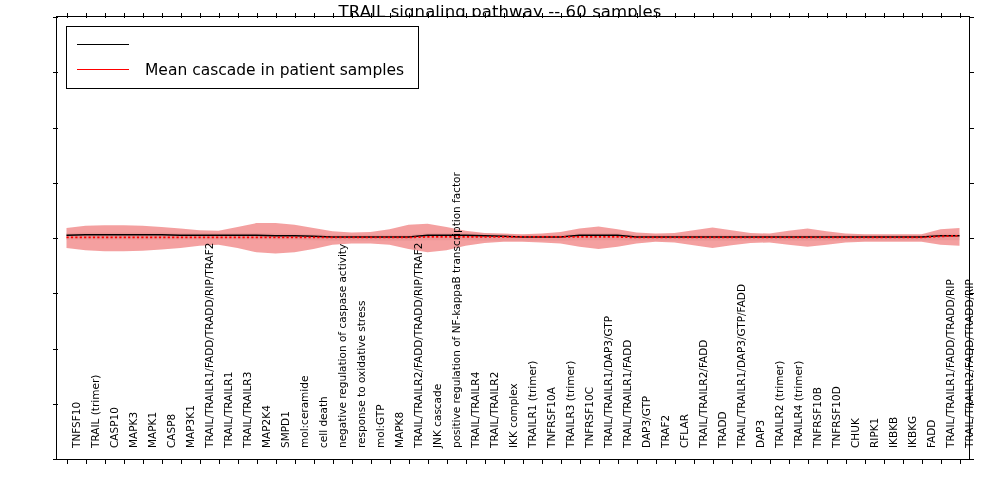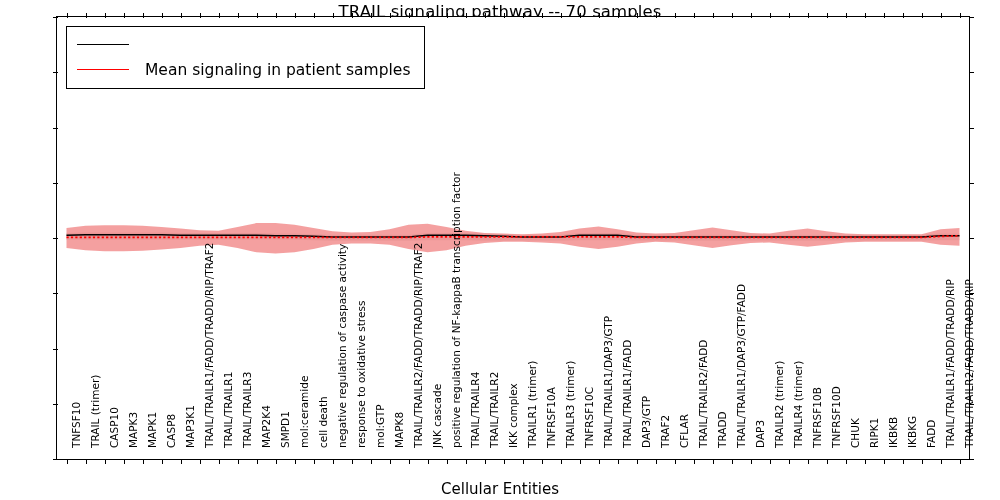--- a/index.html
+++ b/index.html
@@ -33,21 +33,21 @@
   .leg-line.red{border-top-color:#ff0000;}
   .leg-text{font-size:15.5px;color:#000;white-space:nowrap;}
 
   #plotsvg{position:absolute;left:0;top:0;}
 </style>
 </head>
 <body>
 
 <div id="fig">
 
-  <div id="title">TRAIL signaling pathway -- 70 samples</div>
+  <div id="title">TRAIL signaling pathway -- 60 samples</div>
 
   <div id="axes">
     <svg id="plotsvg" width="912" height="442">
         <polygon points="9.50,216.03 28.50,215.48 47.50,215.48 66.50,215.48 85.50,215.48 104.50,215.48 123.50,216.03 142.50,216.03 161.50,216.03 180.50,216.03 199.50,216.03 218.50,216.58 237.50,216.58 256.50,217.13 275.50,217.69 294.50,217.69 313.50,217.69 332.50,217.69 351.50,217.69 370.50,216.03 389.50,216.03 408.50,216.03 427.50,216.58 446.50,217.13 465.50,217.69 484.50,217.69 503.50,217.69 522.50,216.03 541.50,216.03 560.50,216.03 579.50,217.69 598.50,217.69 617.50,217.69 636.50,217.69 655.50,217.69 674.50,217.69 693.50,217.69 712.50,217.69 731.50,217.69 750.50,217.69 769.50,217.69 788.50,217.69 807.50,217.69 826.50,217.69 845.50,217.69 864.50,217.69 883.50,216.58 902.50,216.58 902.50,223.21 883.50,223.21 864.50,223.76 845.50,223.76 826.50,223.76 807.50,223.76 788.50,223.76 769.50,223.76 750.50,223.76 731.50,223.76 712.50,223.76 693.50,223.76 674.50,223.76 655.50,223.76 636.50,223.76 617.50,223.76 598.50,223.76 579.50,223.76 560.50,223.21 541.50,223.21 522.50,223.21 503.50,223.76 484.50,223.76 465.50,223.76 446.50,223.76 427.50,223.76 408.50,223.21 389.50,223.21 370.50,223.21 351.50,223.76 332.50,223.76 313.50,223.76 294.50,223.76 275.50,223.76 256.50,223.21 237.50,222.66 218.50,222.66 199.50,222.66 180.50,222.66 161.50,222.66 142.50,222.66 123.50,222.66 104.50,222.66 85.50,222.66 66.50,222.66 47.50,222.66 28.50,222.66 9.50,222.66" fill="#bfbfbf" fill-opacity="0.55" stroke="none"></polygon>
         <polygon points="9.50,211.06 28.50,208.85 47.50,208.29 66.50,208.29 85.50,208.85 104.50,209.95 123.50,211.61 142.50,213.27 161.50,213.82 180.50,209.95 199.50,206.08 218.50,206.08 237.50,207.74 256.50,211.06 275.50,214.37 294.50,215.48 313.50,214.92 332.50,212.16 351.50,207.74 370.50,206.64 389.50,209.95 408.50,213.82 427.50,216.03 446.50,216.58 465.50,217.13 484.50,216.58 503.50,214.92 522.50,211.61 541.50,209.40 560.50,212.16 579.50,215.48 598.50,216.58 617.50,216.03 636.50,213.27 655.50,210.50 674.50,213.27 693.50,216.03 712.50,216.58 731.50,213.82 750.50,211.61 769.50,214.37 788.50,216.58 807.50,217.13 826.50,217.13 845.50,217.13 864.50,217.13 883.50,212.16 902.50,211.06 902.50,228.74 883.50,227.63 864.50,224.87 845.50,224.87 826.50,224.87 807.50,224.87 788.50,225.42 769.50,227.63 750.50,229.84 731.50,227.63 712.50,225.42 693.50,225.97 674.50,228.18 655.50,230.95 636.50,228.18 617.50,225.42 598.50,224.87 579.50,226.53 560.50,229.84 541.50,232.05 522.50,229.84 503.50,226.53 484.50,225.42 465.50,224.87 446.50,224.87 427.50,225.97 408.50,228.74 389.50,233.16 370.50,235.36 351.50,232.05 332.50,227.63 313.50,226.53 294.50,226.53 275.50,227.63 256.50,232.05 237.50,235.36 218.50,236.47 199.50,235.36 180.50,230.95 161.50,227.63 142.50,228.74 123.50,230.95 104.50,232.60 85.50,233.71 66.50,234.26 47.50,234.26 28.50,233.16 9.50,230.95" fill="#f08080" fill-opacity="0.75" stroke="none"></polygon>
         <polyline points="9.50,218.24 28.50,217.69 47.50,217.69 66.50,217.69 85.50,217.69 104.50,217.69 123.50,218.24 142.50,218.24 161.50,218.24 180.50,218.24 199.50,218.24 218.50,218.79 237.50,218.79 256.50,219.34 275.50,219.90 294.50,219.90 313.50,219.90 332.50,219.90 351.50,219.90 370.50,218.24 389.50,218.24 408.50,218.24 427.50,218.79 446.50,219.34 465.50,219.90 484.50,219.90 503.50,219.90 522.50,218.24 541.50,218.24 560.50,218.24 579.50,219.90 598.50,219.90 617.50,219.90 636.50,219.90 655.50,219.90 674.50,219.90 693.50,219.90 712.50,219.90 731.50,219.90 750.50,219.90 769.50,219.90 788.50,219.90 807.50,219.90 826.50,219.90 845.50,219.90 864.50,219.90 883.50,218.79 902.50,218.79" fill="none" stroke="#000000" stroke-width="1.5"></polyline>
         <polyline points="9.50,220.45 28.50,220.45 47.50,220.45 66.50,220.45 85.50,220.45 104.50,220.45 123.50,220.45 142.50,220.45 161.50,220.45 180.50,220.45 199.50,220.45 218.50,220.45 237.50,220.45 256.50,220.45 275.50,220.45 294.50,220.45 313.50,220.45 332.50,220.45 351.50,220.45 370.50,219.90 389.50,219.90 408.50,219.90 427.50,219.90 446.50,219.90 465.50,219.90 484.50,219.90 503.50,219.90 522.50,219.90 541.50,219.90 560.50,219.90 579.50,220.45 598.50,220.45 617.50,220.45 636.50,220.45 655.50,220.45 674.50,220.45 693.50,220.45 712.50,220.45 731.50,220.45 750.50,220.45 769.50,220.45 788.50,220.45 807.50,220.45 826.50,220.45 845.50,220.45 864.50,220.45 883.50,219.34 902.50,218.79" fill="none" stroke="#ff0000" stroke-width="1.8" stroke-dasharray="2.2,2.2"></polyline>
       </svg>
   <div class="ytickmark" style="top: 442px;"></div>
       <div class="ytickmark r" style="top: 442px;"></div>
@@ -158,29 +158,28 @@
       <div class="xtickmark" style="left: 845.5px;"></div>
       <div class="xtickmark t" style="left: 845.5px;"></div>
       <div class="xtickmark" style="left: 864.5px;"></div>
       <div class="xtickmark t" style="left: 864.5px;"></div>
       <div class="xtickmark" style="left: 883.5px;"></div>
       <div class="xtickmark t" style="left: 883.5px;"></div>
       <div class="xtickmark" style="left: 902.5px;"></div>
       <div class="xtickmark t" style="left: 902.5px;"></div>
     </div>
 
-  <div id="xlabel">Cellular Entities</div>
 
   <div id="legend">
     <div class="leg-row">
       <span class="leg-line"></span>
     </div>
     <div class="leg-row">
       <span class="leg-line red"></span>
-      <span class="leg-text">Mean signaling in patient samples</span>
+      <span class="leg-text">Mean cascade in patient samples</span>
     </div>
   </div>
 
 <div class="xtick" style="left: 65.5px;">TNFSF10</div>
     <div class="xtick" style="left: 84.5px;">TRAIL (trimer)</div>
     <div class="xtick" style="left: 103.5px;">CASP10</div>
     <div class="xtick" style="left: 122.5px;">MAPK3</div>
     <div class="xtick" style="left: 141.5px;">MAPK1</div>
     <div class="xtick" style="left: 160.5px;">CASP8</div>
     <div class="xtick" style="left: 179.5px;">MAP3K1</div>

